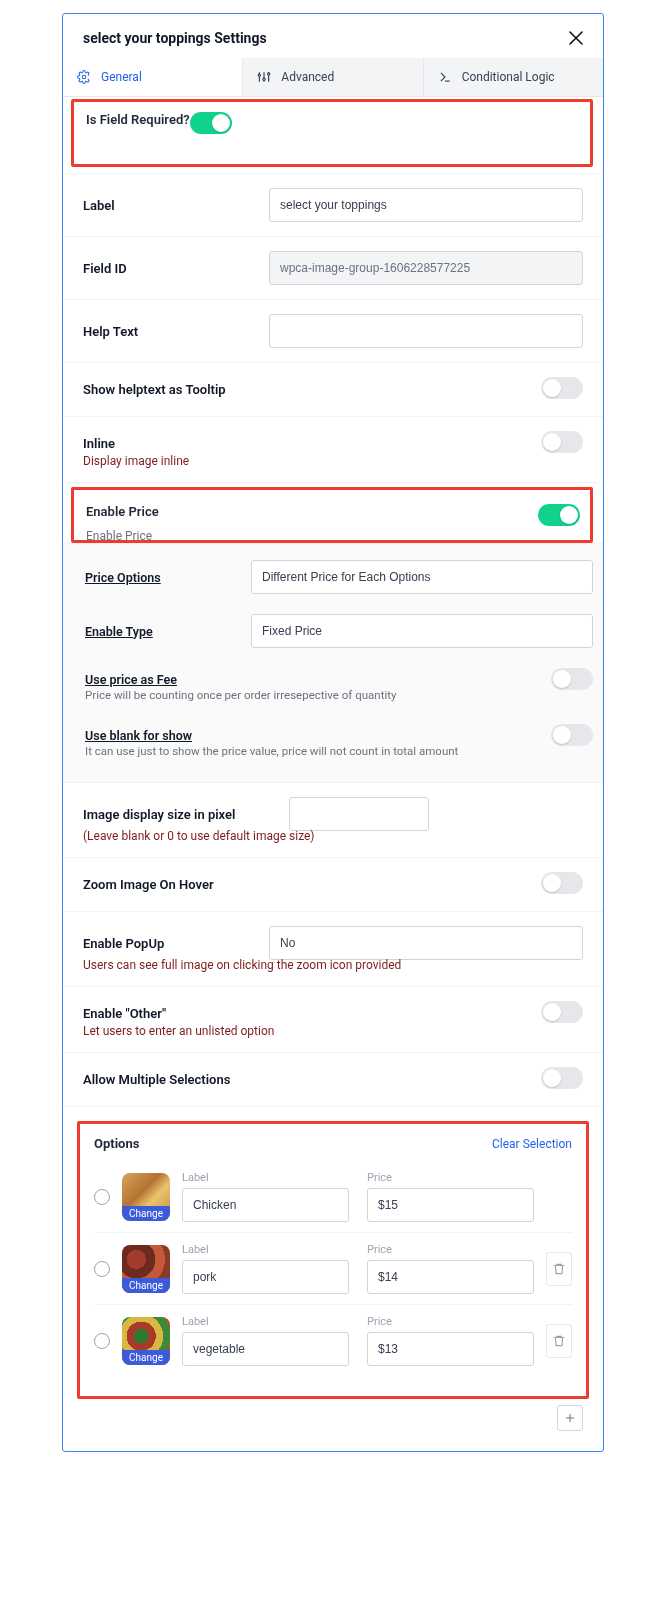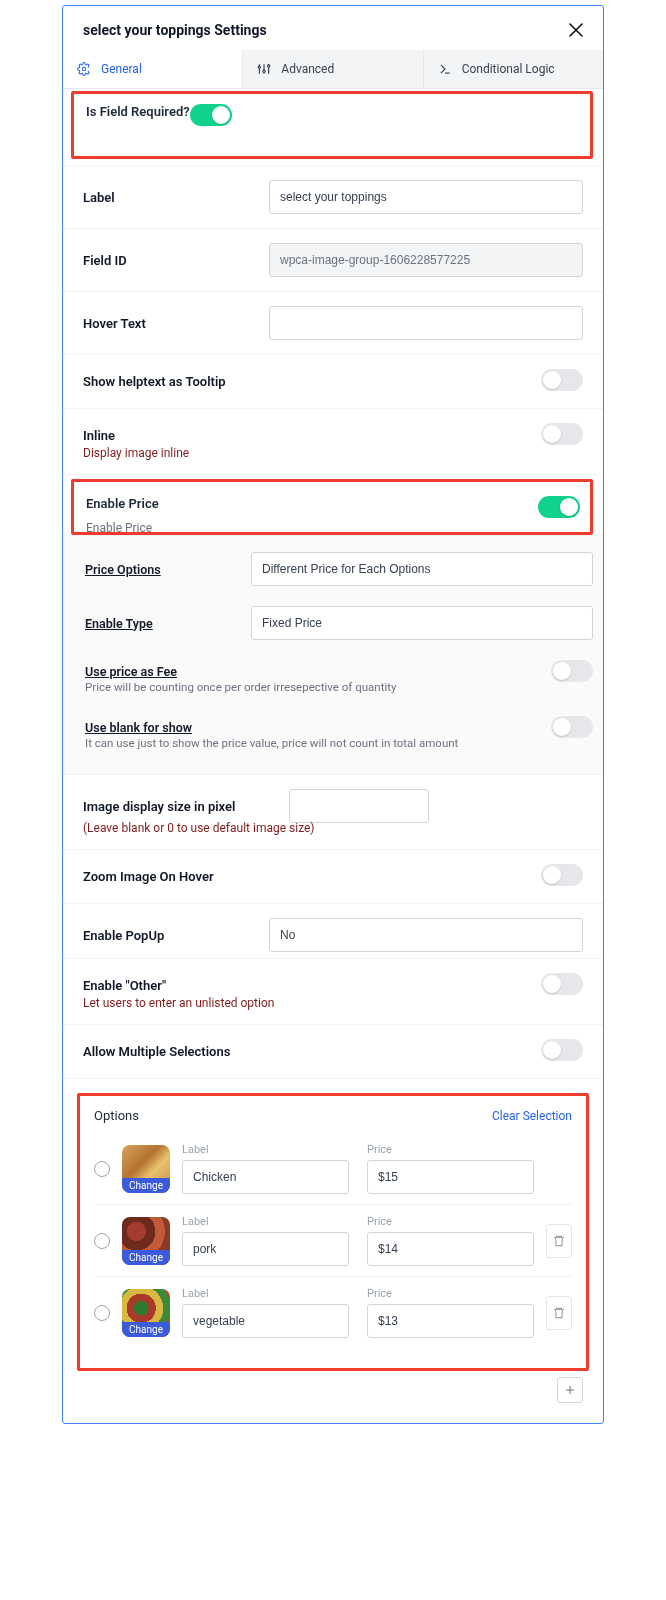--- a/index.html
+++ b/index.html
@@ -1,17 +1,17 @@
 <!DOCTYPE html>
 <html><head>
 <meta charset="utf-8">
 <style>
   * { box-sizing: border-box; margin: 0; padding: 0; }
   body { font-family: -apple-system, BlinkMacSystemFont, "Segoe UI", Roboto, Arial, sans-serif; background: #fff; color: #1f2937; font-size: 13px; }
-  .page-wrap { width: 550px; margin: 1px auto; padding: 4px; }
+  .page-wrap { width: 550px; margin: 9px auto; padding: 4px; }
   .panel { border: 1px solid #3b82f6; border-radius: 3px; background: #fff; padding-bottom: 20px; }
   .panel-header { display: flex; align-items: center; justify-content: space-between; padding: 16px 20px 12px 20px; }
   .panel-title { font-size: 14px; font-weight: 700; color: #111827; }
   .close-btn { font-size: 16px; cursor: pointer; color: #111827; line-height: 1; }
   .tabs { display: flex; border-bottom: 1px solid #e5e7eb; }
   .tab { flex: 1 1 0; display: flex; align-items: center; gap: 10px; padding: 12px 14px; font-size: 12px; color: #374151; background: #f3f4f6; border-right: 1px solid #e5e7eb; cursor: pointer; }
   .tab:last-child { border-right: none; }
   .tab.active { background: #fff; color: #2563eb; }
   .tab .tab-icon { width: 14px; height: 14px; display: inline-flex; align-items: center; justify-content: center; }
   .section { border-bottom: 1px solid #f1f3f5; }
@@ -36,21 +36,21 @@
   .ep-sub { font-size: 12px; color: #6b7280; margin-top: 10px; }
   
   .subpanel { background: #fafafa; border-top: 1px solid #f1f3f5; border-bottom: 1px solid #f1f3f5; padding: 6px 10px 12px 22px; }
   .subrow { display: flex; align-items: center; padding: 10px 0; gap: 16px; }
   .subrow .label-col { flex: 0 0 150px; font-size: 12.5px; font-weight: 600; color: #111827; text-decoration: underline; }
   .subrow .ctrl-col { flex: 1 1 auto; max-width: 350px; }
   .subhelp { font-size: 11.5px; color: #6b7280; margin-top: -4px; margin-bottom: 6px; padding: 0 0 6px 0; }
   
   .options-wrap { margin: 14px 14px 0 14px; border: 3px solid #ef3b2d; border-radius: 2px; padding: 12px 14px 20px 14px; }
   .options-head { display: flex; justify-content: space-between; align-items: center; margin-bottom: 10px; }
-  .options-head .title { font-weight: 400; font-size: 13px; }
+  .options-head .title { font-weight: 700; font-size: 13px; }
   .clear-sel { color: #2563eb; font-size: 12px; cursor: pointer; }
   .opt-row { display: flex; align-items: center; gap: 12px; padding: 10px 0; border-bottom: 1px solid #f1f3f5; }
   .opt-row:last-child { border-bottom: none; }
   .radio { width: 16px; height: 16px; border: 1.5px solid #9ca3af; border-radius: 50%; flex: 0 0 16px; cursor: pointer; background:#fff; }
   .thumb { position: relative; width: 48px; height: 48px; background: #b8895e; border-radius: 8px; flex: 0 0 48px; overflow: hidden; }
   .thumb.chicken { background: linear-gradient(135deg,#d8a45a 0%, #b57232 40%, #e8c36e 60%, #c98a3a 100%); }
   .thumb.pork { background: radial-gradient(circle at 30% 30%, #a33b2e 0 20%, #6e2a1d 20% 40%, #c25a3a 40% 60%, #8a3a25 60% 100%); }
   .thumb.veg { background: radial-gradient(circle at 40% 40%, #2f7a2f 0 18%, #a83a2a 18% 36%, #d8b840 36% 54%, #3a8a3a 54% 72%, #c04a2a 72% 100%); }
   .thumb .chg { position: absolute; left: 0; right: 0; bottom: 0; background: #3b5bdb; color: #fff; font-size: 10px; text-align: center; padding: 2px 0; cursor: pointer; }
   .field-group { flex: 1 1 auto; display: flex; gap: 18px; }
@@ -132,21 +132,21 @@
       <div class="row">
         <div class="label-col">Field ID</div>
         <div class="ctrl-col">
           <input class="form-input" disabled="" value="wpca-image-group-1606228577225" style="">
         </div>
       </div>
     </div>
 
     <div class="section">
       <div class="row">
-        <div class="label-col">Hover Text</div>
+        <div class="label-col">Help Text</div>
         <div class="ctrl-col">
           <input class="form-input" value="" style="">
         </div>
       </div>
     </div>
 
     <div class="section">
       <div class="row">
         <div class="label-col link-text">Show helptext as Tooltip</div>
         <div class="ctrl-col"></div>
@@ -216,20 +216,21 @@
       </div>
     </div>
 
     <div class="section">
       <div class="row" style="padding-bottom:6px;">
         <div class="label-col">Enable PopUp</div>
         <div class="ctrl-col" style="max-width:380px;">
           <input class="form-input" value="No" style="">
         </div>
       </div>
+      <div class="sublabel">Users can see full image on clicking the zoom icon provided</div>
     </div>
 
     <div class="section">
       <div class="row" style="padding-bottom:6px;">
         <div class="label-col">Enable "Other"</div>
         <div class="ctrl-col"></div>
         <div class="toggle-col"><div class="toggle"></div></div>
       </div>
       <div class="sublabel">Let users to enter an unlisted option</div>
     </div>

